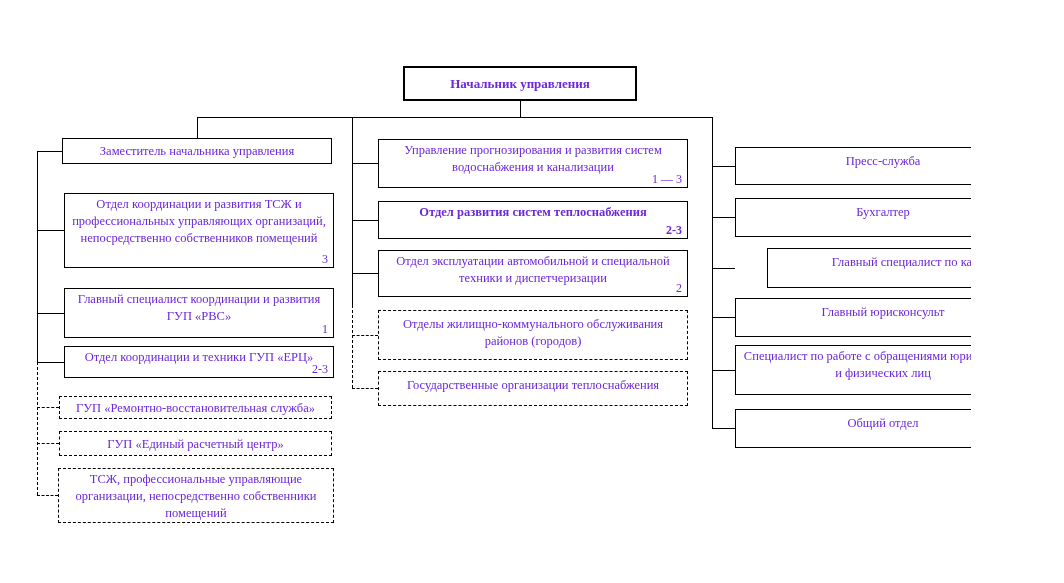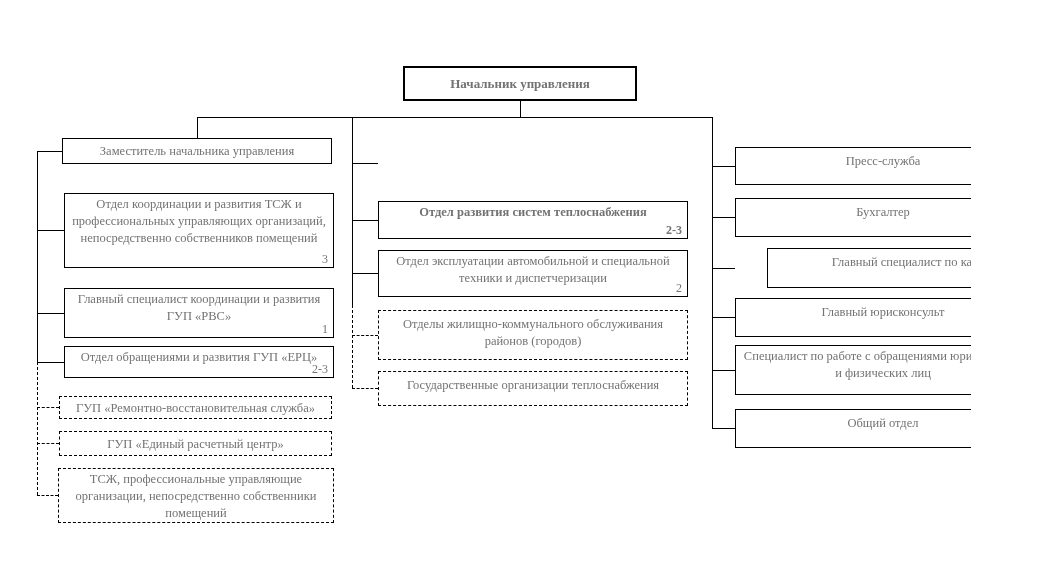--- a/index.html
+++ b/index.html
@@ -1,18 +1,18 @@
 <!DOCTYPE html>
 <html><head>
 <meta charset="utf-8">
 <style>
   html,body{margin:0;padding:0;background:#fff;}
   #canvas{
     position:relative;width:971px;height:583px;background:#ffffff;
-    font-family:"Liberation Serif","DejaVu Serif",serif;color:#737373;overflow:hidden;
+    font-family:"Liberation Serif","DejaVu Serif",serif;color:#6d28d9;overflow:hidden;
   }
   .node{
     position:absolute;box-sizing:border-box;border:1px solid #000;background:#fff;
     font-size:12.5px;line-height:1.35;text-align:center;padding:2px 6px;
   }
   .node .count{
     position:absolute;right:5px;bottom:1px;font-size:12px;line-height:1.2;
   }
   .node.dashed{border-style:dashed;}
   .node.top-node{
@@ -67,34 +67,38 @@
   </div>
   <div class="node" style="left:64px;top:193px;width:270px;height:75px;">
     <span>Отдел координации и развития ТСЖ и профессиональных управляющих организаций, непосредственно собственников помещений</span>
     <span class="count">3</span>
   </div>
   <div class="node" style="left:64px;top:288px;width:270px;height:50px;text-align:center;">
     <span>Главный специалист координации и развития ГУП «РВС»</span>
     <span class="count">1</span>
   </div>
   <div class="node" style="left:64px;top:346px;width:270px;height:32px;">
-    <span>Отдел обращениями и развития ГУП «ЕРЦ»</span>
+    <span>Отдел координации и техники ГУП «ЕРЦ»</span>
     <span class="count">2-3</span>
   </div>
 
   <div class="node dashed" style="left:59px;top:396px;width:273px;height:23px;padding-top:3px;">
     <span>ГУП «Ремонтно-восстановительная служба»</span>
   </div>
   <div class="node dashed" style="left:59px;top:431px;width:273px;height:25px;padding-top:4px;">
     <span>ГУП «Единый расчетный центр»</span>
   </div>
   <div class="node dashed" style="left:58px;top:468px;width:276px;height:55px;">
     <span>ТСЖ, профессиональные управляющие организации, непосредственно собственники помещений</span>
   </div>
 
+  <div class="node" style="left:378px;top:139px;width:310px;height:49px;">
+    <span>Управление прогнозирования и развития систем водоснабжения и канализации</span>
+    <span class="count">1 — 3</span>
+  </div>
   <div class="node" style="left:378px;top:201px;width:310px;height:38px;font-weight:bold;">
     <span>Отдел развития систем теплоснабжения</span>
     <span class="count">2-3</span>
   </div>
   <div class="node" style="left:378px;top:250px;width:310px;height:47px;">
     <span>Отдел эксплуатации автомобильной и специальной техники и диспетчеризации</span>
     <span class="count">2</span>
   </div>
 
   <div class="node dashed" style="left:378px;top:371px;width:310px;height:35px;padding-top:5px;">

